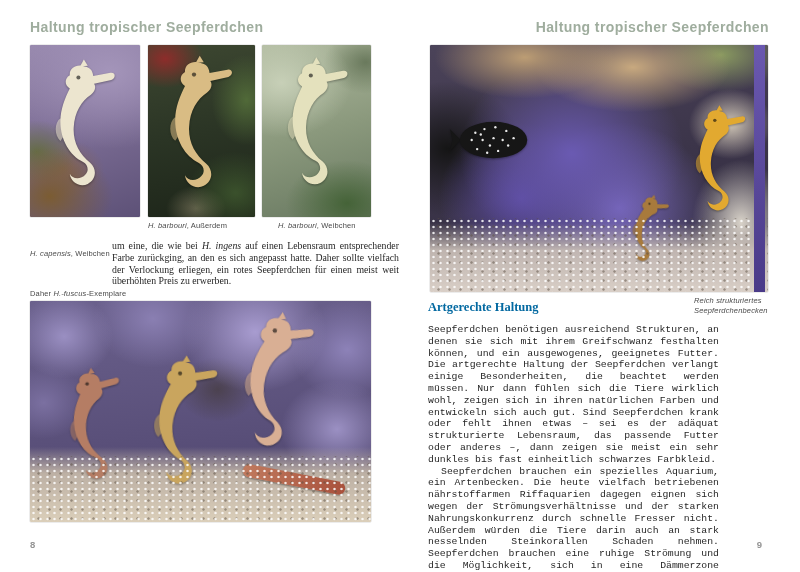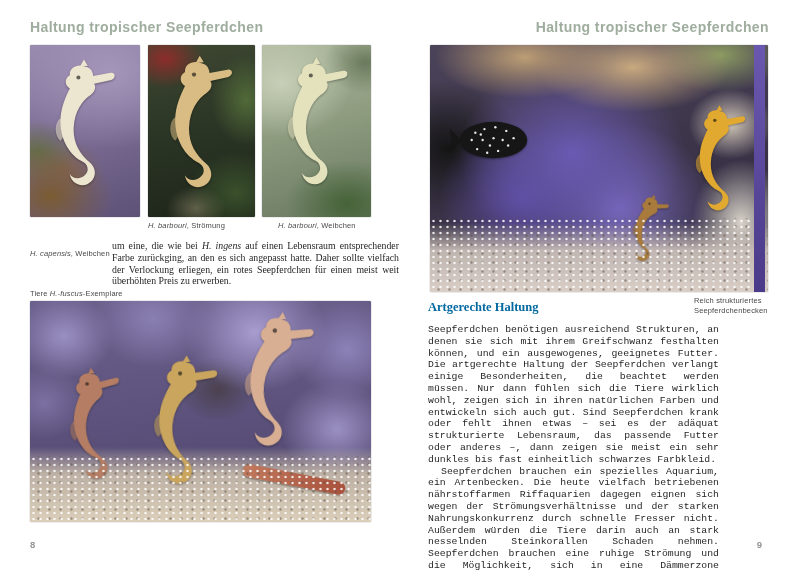--- a/index.html
+++ b/index.html
@@ -85,21 +85,21 @@
     transform:rotate(11deg);box-shadow:0 1px 2px rgba(0,0,0,.4);}
 
   
   .caption{
     position:absolute;font-size:7.5px;color:#4a4a4a;letter-spacing:.15px;line-height:9.5px;
   }
   .caption i{font-style:italic;}
   .cap-row{top:221px;}
   .cap1{left:30px;margin-top:28px;} .cap2{left:148px;} .cap3{left:278px;}
   .cap-bottom{left:30px;top:289px;}
-  .cap-right{left:694px;top:296px;width:82px;}
+  .cap-right{left:694px;top:296px;width:82px;font-style:italic;}
   .bodytext{
     position:absolute;font-family:"Liberation Serif",serif;
     font-size:9.8px;line-height:11.8px;color:#262626;
     text-align:justify;text-align-last:left;
   }
   .para-left{left:112px;top:240px;width:287px;}
   .col-right{left:428px;top:324px;width:291px;}
   .col-right p{margin:0;font-family:Liberation Mono, monospace;}
   .col-right p.indent{text-indent:13px;}
 
@@ -161,26 +161,26 @@
       <use href="#seahorse-shape"></use>
     </svg>
 </div>
 <div class="photo photo3">
   <svg style="left:14px;top:10px;width:87px;height:150px;color:#e4e1bd">
       <use href="#seahorse-shape"></use>
     </svg>
 </div>
 
 <div class="caption cap-row cap1"><i>H. capensis</i><span>, Weibchen</span></div>
-<div class="caption cap-row cap2"><i>H. barbouri</i><span>, Strömung</span></div>
+<div class="caption cap-row cap2"><i>H. barbouri</i><span>, Außerdem</span></div>
 <div class="caption cap-row cap3"><i>H. barbouri</i><span>, Weibchen</span></div>
 
 <div class="bodytext para-left"><span>um eine, die wie bei </span><i>H. ingens</i><span> auf einen Lebensraum entsprechender Farbe zurückging, an den es sich angepasst hatte. Daher sollte vielfach der Verlockung erliegen, ein rotes Seepferdchen für einen meist weit überhöhten Preis zu erwerben.</span></div>
 
-<div class="caption cap-bottom"><span>Tiere </span><i>H.-fuscus</i><span>-Exemplare</span></div>
+<div class="caption cap-bottom"><span>Daher </span><i>H.-fuscus</i><span>-Exemplare</span></div>
 
 <div class="photo photo-bottom">
   <svg style="left:30px;top:64px;width:76px;height:132px;color:#b57d64;transform:rotate(-4deg)">
       <use href="#seahorse-shape"></use>
     </svg>
   <svg style="left:112px;top:50px;width:88px;height:156px;color:#c9a55e;transform:rotate(3deg)">
       <use href="#seahorse-shape"></use>
     </svg>
   <svg style="left:202px;top:8px;width:92px;height:160px;color:#d9af94;transform:rotate(6deg)">
       <use href="#seahorse-shape"></use>

